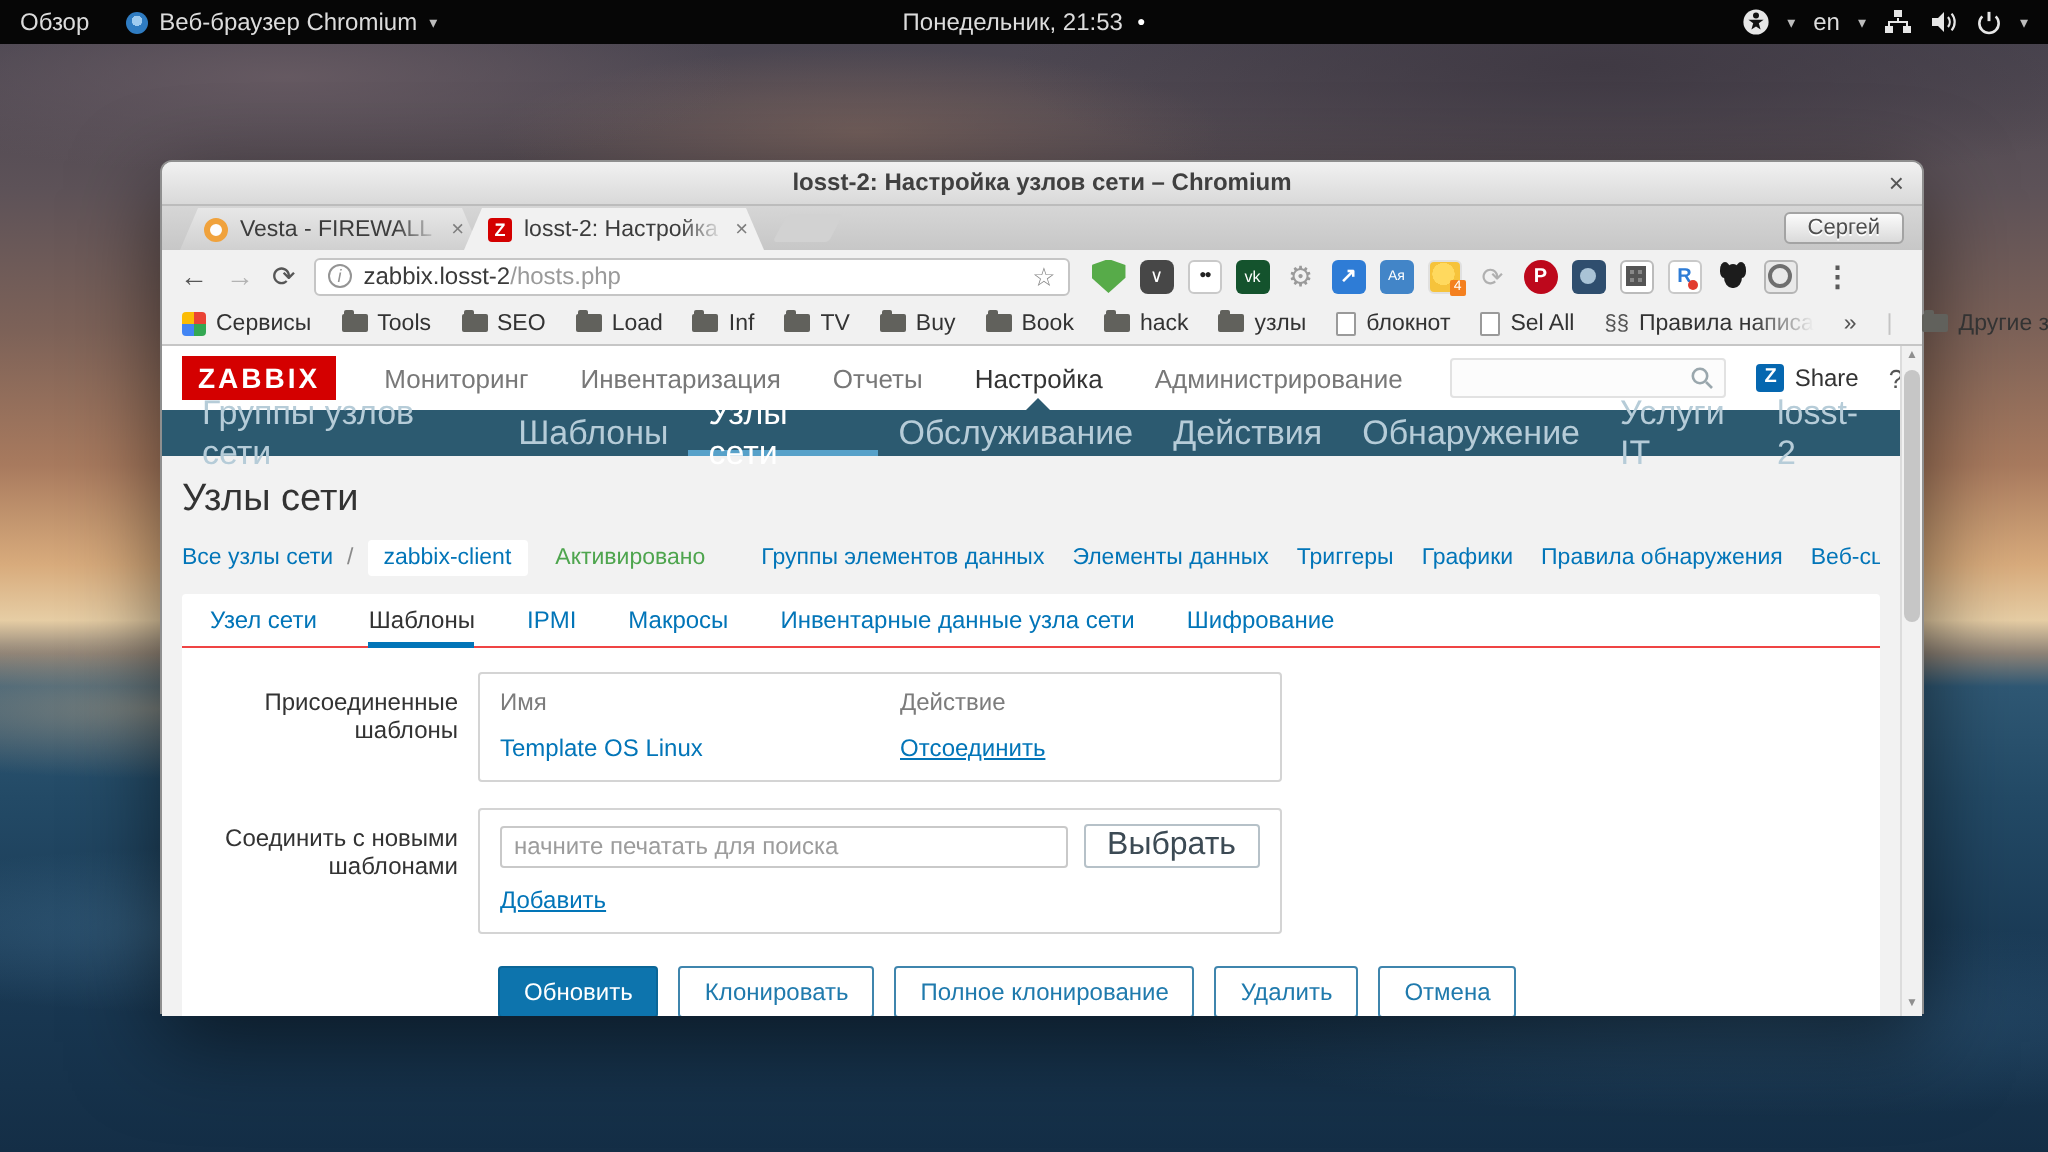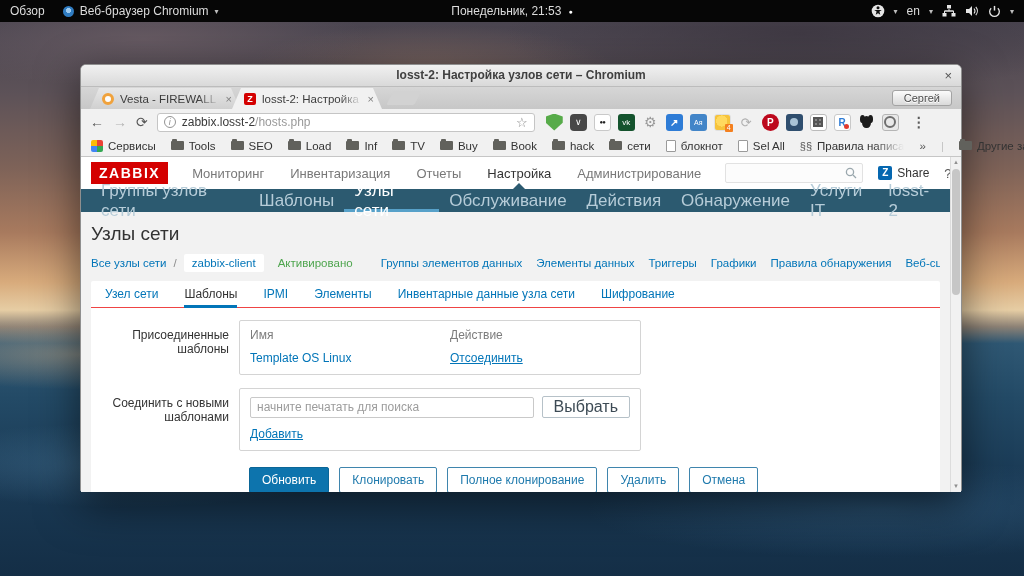--- a/index.html
+++ b/index.html
@@ -26,21 +26,21 @@
       radial-gradient(ellipse 420px 90px at 78% 2%, rgba(62,56,66,.9), transparent 70%),
       radial-gradient(ellipse 260px 60px at 42% 8%, rgba(140,110,95,.5), transparent 70%),
       radial-gradient(ellipse 520px 110px at 55% 46%, rgba(240,205,150,.55), transparent 70%),
       radial-gradient(ellipse 300px 50px at 8% 60%, rgba(235,190,140,.4), transparent 70%),
       radial-gradient(ellipse 340px 60px at 12% 80%, rgba(90,140,175,.35), transparent 70%),
       radial-gradient(ellipse 420px 70px at 86% 88%, rgba(70,120,160,.3), transparent 70%),
       linear-gradient(180deg,#4a4550 0%,#5d5258 13%,#7d6258 26%,#a87a5e 38%,#d8ab7c 47%,
                       #e6cda4 52%,#8d8276 55%,#2f5874 58%,#234a66 68%,#1a3a55 82%,#142e46 100%); }
 
   
-  .window { position:absolute; left:80px; top:64px; width:882px; height:427px;
+  .window { position:absolute; left:80px; top:80px; width:882px; height:427px;
             border:1px solid #8f8f8f; border-radius:6px 6px 0 0;
             box-shadow:0 14px 44px rgba(0,0,0,.55); background:#f1f1f1; z-index:10; }
   .titlebar { height:22px; background:linear-gradient(#f1f1f1,#d9d9d9); border-radius:5px 5px 0 0;
               border-bottom:1px solid #bcbcbc; text-align:center; font-size:12px; font-weight:bold;
               color:#404040; line-height:21px; position:relative; }
   .win-close { position:absolute; right:9px; top:0; font-size:13px; font-weight:normal; color:#555; line-height:21px; }
 
   .tabstrip { height:22px; background:linear-gradient(#d6d6d6,#c7c7c7); position:relative;
               display:flex; align-items:flex-end; padding-left:9px; }
   .tab { height:21px; width:150px; display:flex; align-items:center; gap:6px; padding:0 8px 0 12px;
@@ -325,21 +325,21 @@
       <span class="bm">
           <span class="bm-ic-folder"></span>
           <span>Book</span>
         </span>
       <span class="bm">
           <span class="bm-ic-folder"></span>
           <span>hack</span>
         </span>
       <span class="bm">
           <span class="bm-ic-folder"></span>
-          <span>сети</span>
+          <span>узлы</span>
         </span>
       <span class="bm">
           <span class="bm-ic-page"></span>
           <span>блокнот</span>
         </span>
       <span class="bm">
           <span class="bm-ic-page"></span>
           <span>Sel All</span>
         </span>
       <span class="bm">
@@ -420,21 +420,21 @@
             <span class="zlink rel">Графики</span>
             <span class="zlink rel">Правила обнаружения</span>
             <span class="zlink rel">Веб-сценарии</span>
           </div>
 
           <div class="widget">
             <div class="z-tabs">
               <span class="z-tab">Узел сети</span>
               <span class="z-tab active">Шаблоны</span>
               <span class="z-tab">IPMI</span>
-              <span class="z-tab">Элементы</span>
+              <span class="z-tab">Макросы</span>
               <span class="z-tab">Инвентарные данные узла сети</span>
               <span class="z-tab">Шифрование</span>
             </div>
 
             <div class="zform">
               <div class="frow">
                 <div class="flabel">Присоединенные шаблоны</div>
                 <div class="fbox">
                   <div class="trow">
                     <span class="tcell-name th">Имя</span>

